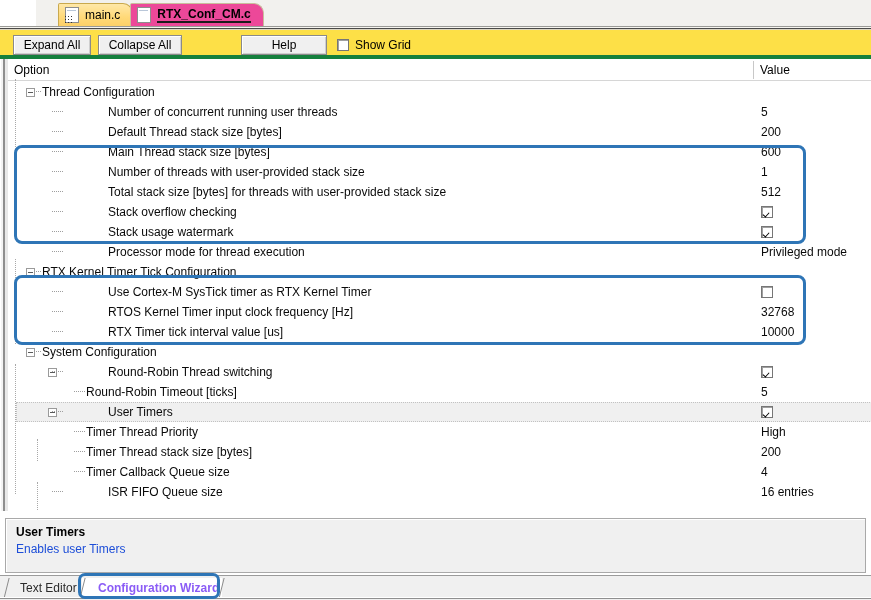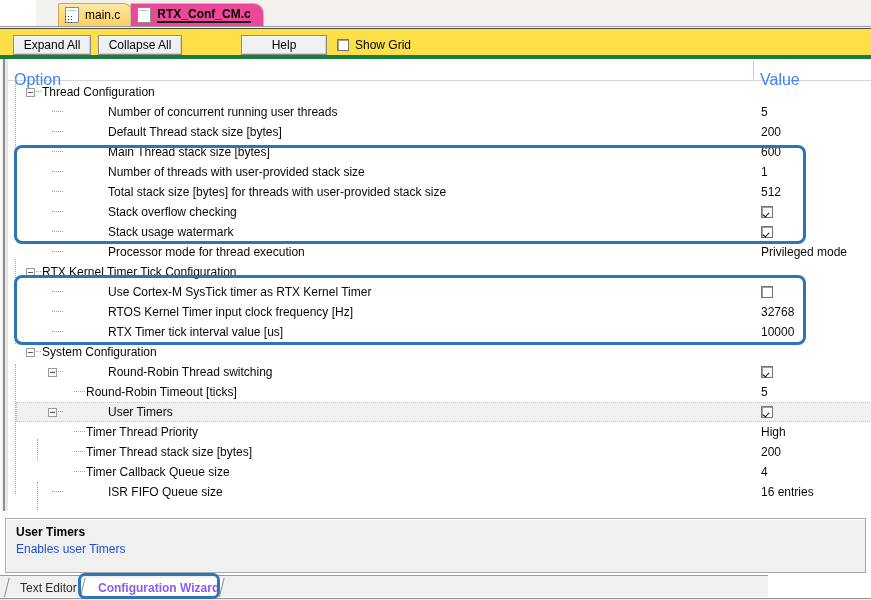--- a/index.html
+++ b/index.html
@@ -145,21 +145,21 @@
     background: linear-gradient(to right, #f3f3f3 0 2px, #8e8e8e 2px 4px, #e8e8e8 4px 7px);
   }
   #gridhead {
     position: absolute; left: 7px; top: 0; width: 864px; height: 22px;
     background: #ffffff;
     border-bottom: 1px solid #d6d6d6;
     box-sizing: border-box;
   }
   #gridhead .hcell {
     position: absolute; top: 4px;
-    font-size: 16px; color: #3b82f6; margin-top: 8px;
+    font-size: 12px; color: #000000;
   }
   #head-option { left: 6px; }
   #head-value  { left: 752px; }
   #head-sep {
     position: absolute; left: 745px; top: 2px; width: 1px; height: 18px;
     background: #c8c8c8;
   }
 
   #rows {
     position: absolute; left: 15px; top: 23px; width: 864px;
@@ -248,21 +248,21 @@
     font-size: 12px; font-weight: bold; color: #000;
   }
   #desc-body {
     position: absolute; left: 10px; top: 23px;
     font-size: 12px; color: #1d4ed8;
   }
 
   
   #bottomtabs {
     position: absolute; left: 0; top: 575px;
-    width: 768px; height: 25px;
+    width: 871px; height: 25px;
     background: #f0f0f0;
     border-top: 1px solid #9b9b9b;
     box-sizing: border-box;
   }
   .vtab {
     position: absolute; top: 2px;
     height: 21px;
     font-size: 12px;
     line-height: 20px;
     box-sizing: border-box;

